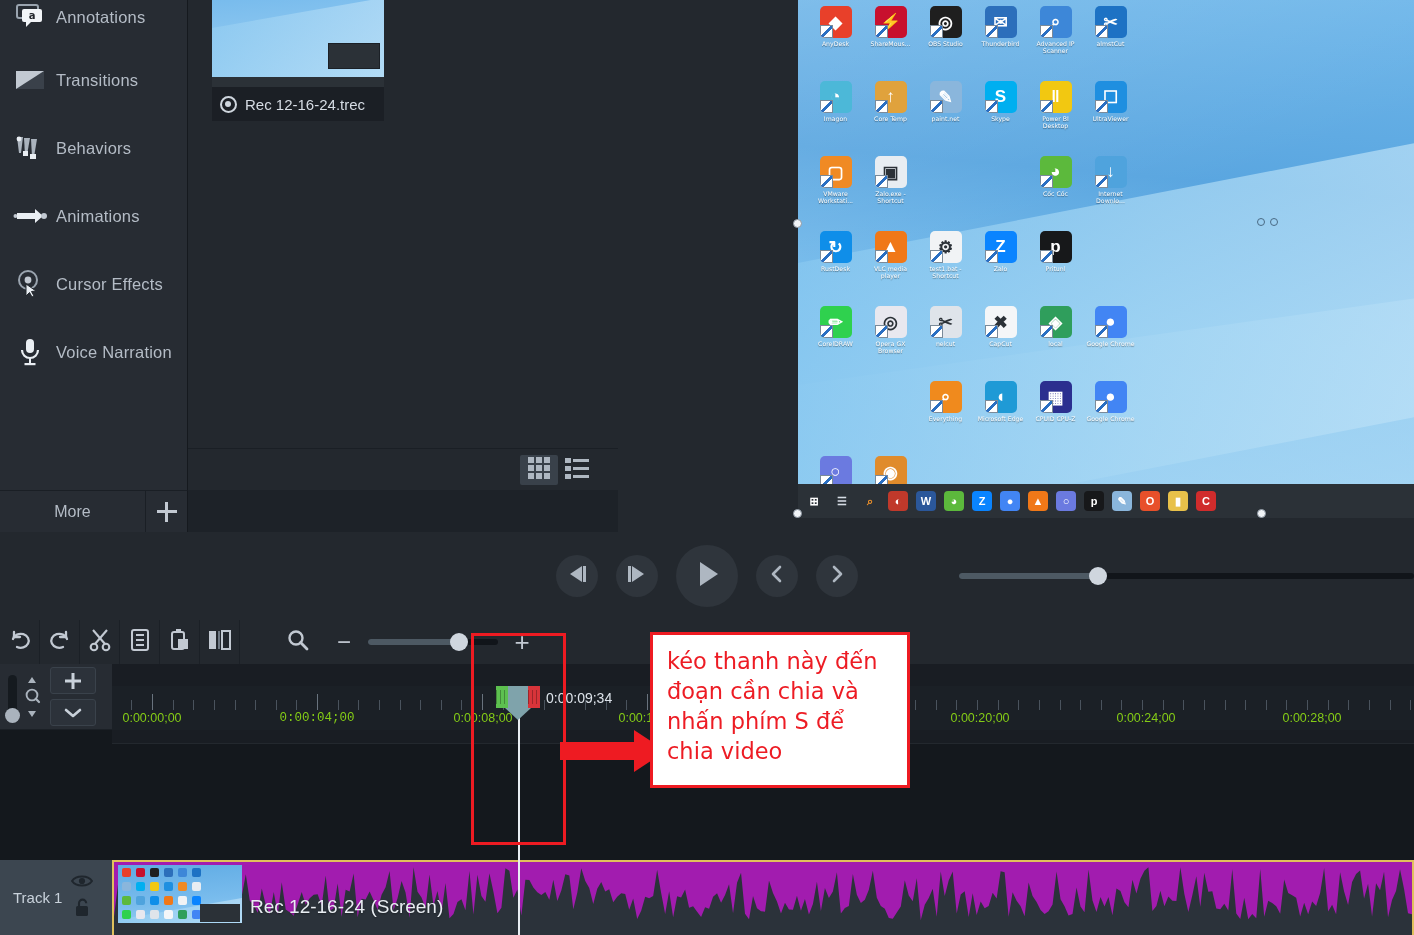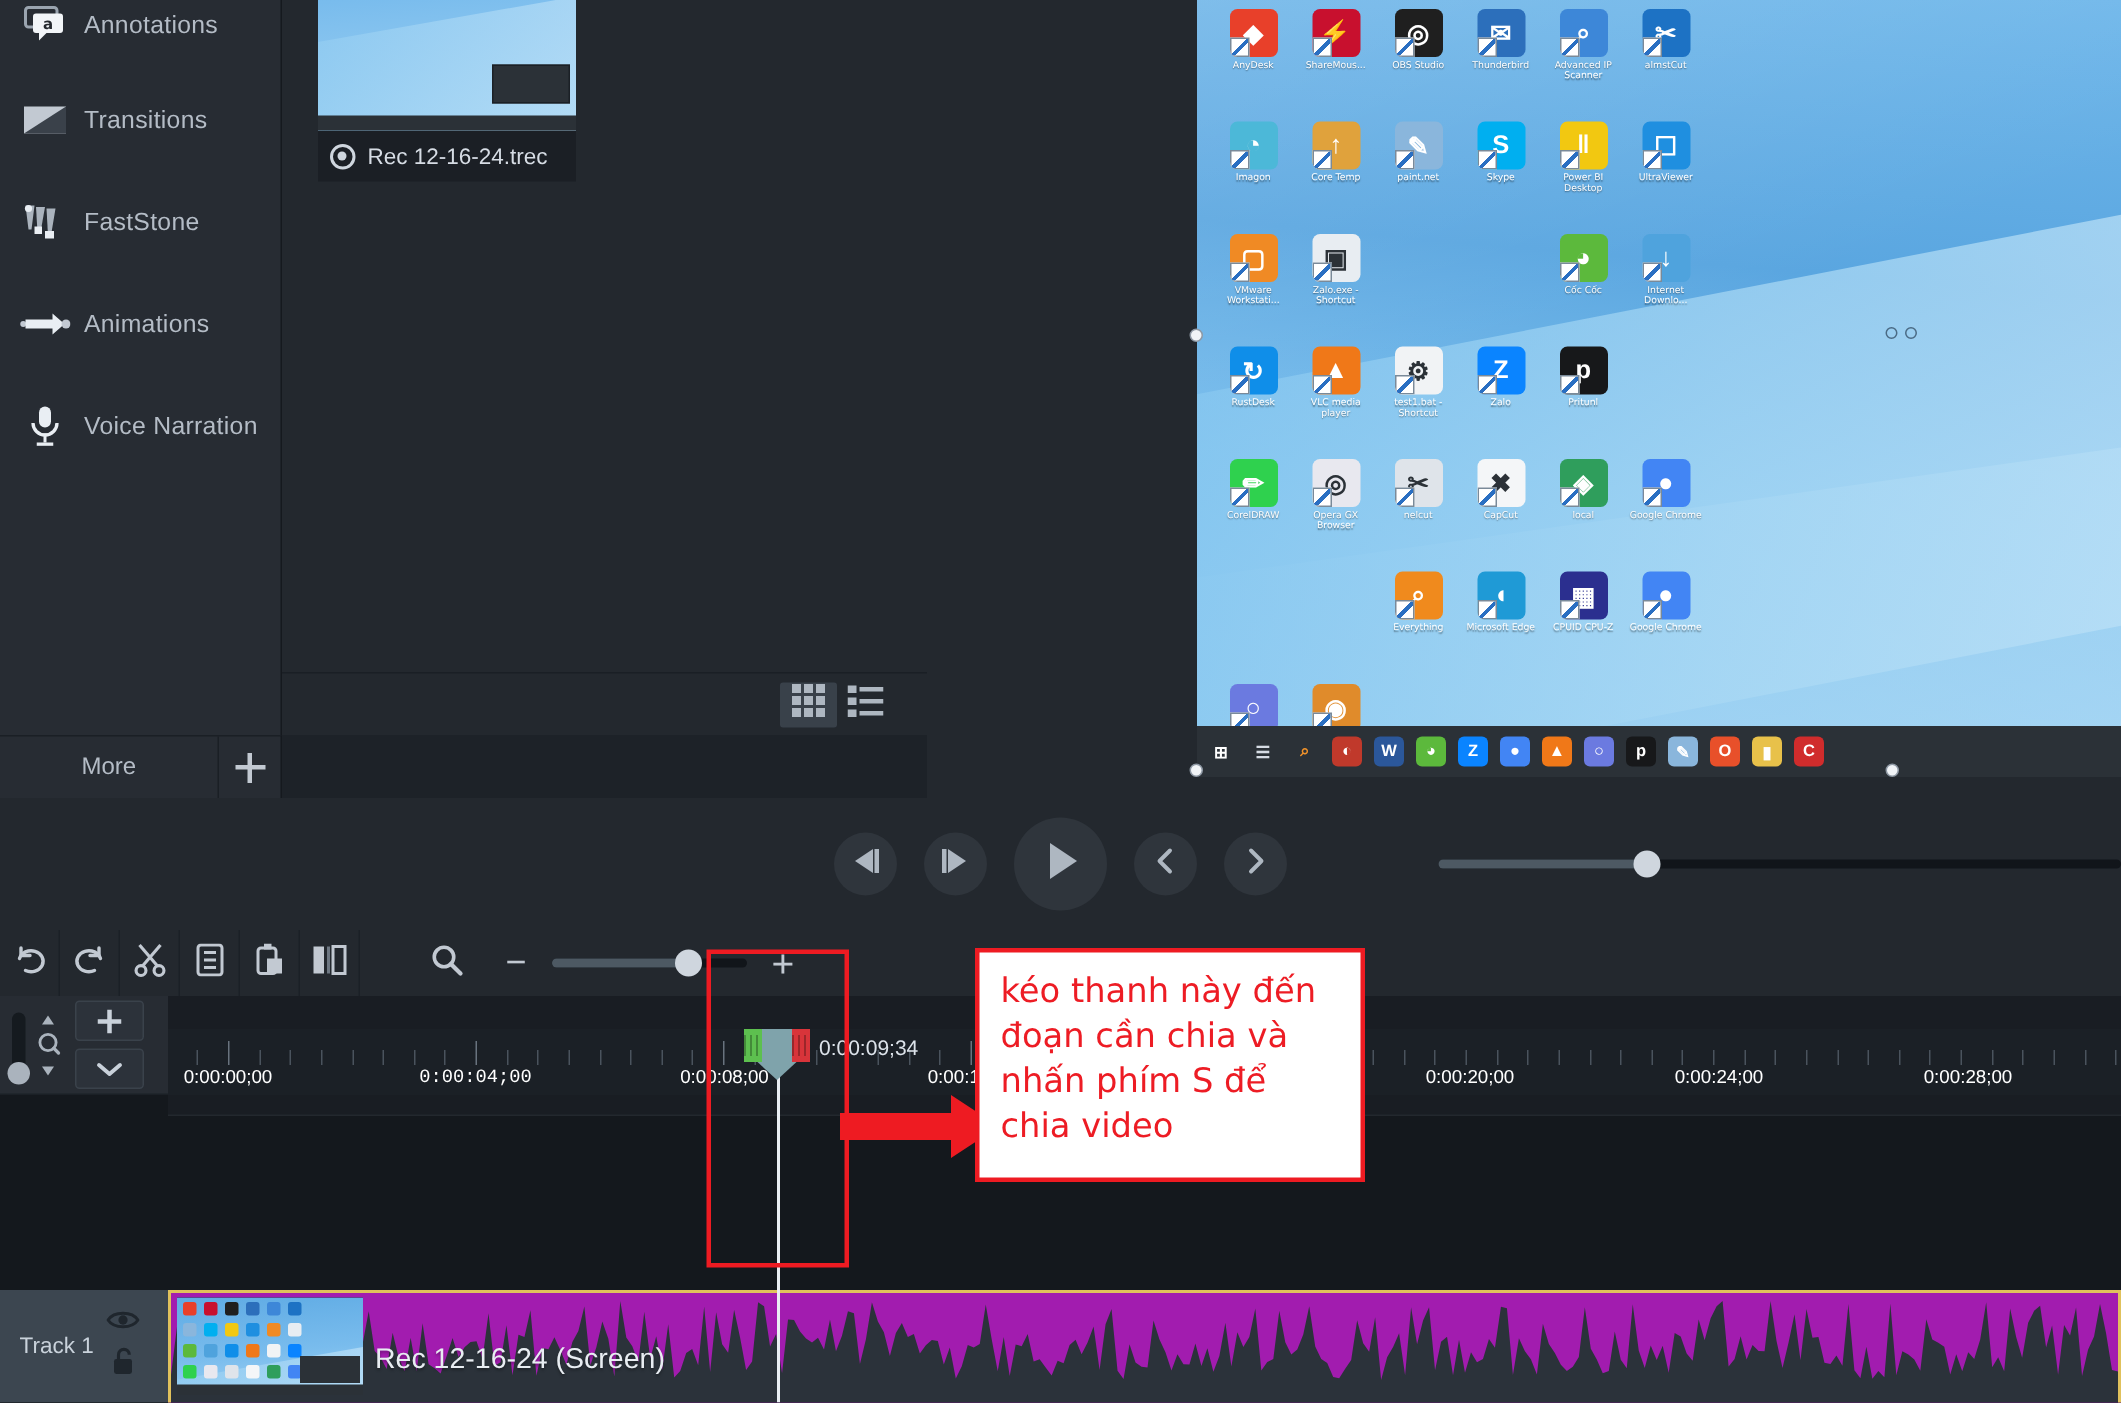--- a/index.html
+++ b/index.html
@@ -253,21 +253,21 @@
   }
   .ruler-top {
     position: absolute; left: 0; top: 0; width: 100%; height: 22px;
     background: #191d23;
   }
   .tick {
     position: absolute; top: 36px; width: 1px; height: 10px; background: #4a535d;
   }
   .tick.major { top: 30px; height: 16px; background: #69737e; }
   .rlabel {
-    position: absolute; top: 47px; font-size: 12.5px; color: #ffffff;
+    position: absolute; top: 47px; font-size: 12.5px; color: #84cc16;
     transform: translateX(-50%); white-space: nowrap;
   }
   .playhead-line {
     position: absolute; left: 518px; top: 22px; width: 2px; height: 249px;
     background: #e9eef3; z-index: 14;
   }
   .playhead-head {
     position: absolute; left: 496px; top: 22px; width: 44px; height: 34px; z-index: 15;
   }
   .ph-body {
@@ -379,34 +379,44 @@
       <span class="sb-ico">
         <svg width="32" height="26" viewBox="0 0 32 26">
           <polygon points="3,2 9,2 7,18 5,18" fill="#aab3bd"></polygon>
           <polygon points="10,3 16,3 13,20 11,20" fill="#aab3bd"></polygon>
           <polygon points="17,4 23,4 20,22 18,22" fill="#aab3bd"></polygon>
           <circle cx="5" cy="4" r="2.4" fill="#e9eef3"></circle>
           <rect x="9" y="16" width="5" height="5" fill="#e9eef3"></rect>
           <rect x="16" y="19" width="6" height="5" fill="#e9eef3"></rect>
         </svg>
       </span>
-      <span class="sb-label">FastStone</span>
+      <span class="sb-label">Behaviors</span>
     </div>
 
     <div class="sb-item">
       <span class="sb-ico">
         <svg width="34" height="18" viewBox="0 0 34 18">
           <circle cx="2.5" cy="9" r="2" fill="#c2c9d2"></circle>
           <polygon points="4,6 22,6 22,2 30,9 22,16 22,12 4,12" fill="#e9eef3"></polygon>
           <circle cx="31" cy="9" r="3" fill="#c2c9d2"></circle>
         </svg>
       </span>
       <span class="sb-label">Animations</span>
     </div>
 
+    <div class="sb-item">
+      <span class="sb-ico">
+        <svg width="30" height="30" viewBox="0 0 30 30">
+          <circle cx="13" cy="11" r="9" fill="none" stroke="#9aa4af" stroke-width="2"></circle>
+          <circle cx="13" cy="11" r="3.4" fill="#c2c9d2"></circle>
+          <polygon points="11,15 11,27 14.5,23.5 17,28 19,27 16.5,22.5 21,22" fill="#e9eef3" stroke="#23282e" stroke-width="1"></polygon>
+        </svg>
+      </span>
+      <span class="sb-label">Cursor Effects</span>
+    </div>
 
     <div class="sb-item">
       <span class="sb-ico">
         <svg width="22" height="28" viewBox="0 0 22 28">
           <rect x="7" y="1" width="8" height="14" rx="4" fill="#e9eef3"></rect>
           <path d="M3 12 a8 8 0 0 0 16 0" fill="none" stroke="#e9eef3" stroke-width="2.2"></path>
           <rect x="10" y="19" width="2" height="6" fill="#e9eef3"></rect>
           <rect x="5.5" y="25" width="11" height="2.2" fill="#e9eef3"></rect>
         </svg>
       </span>

